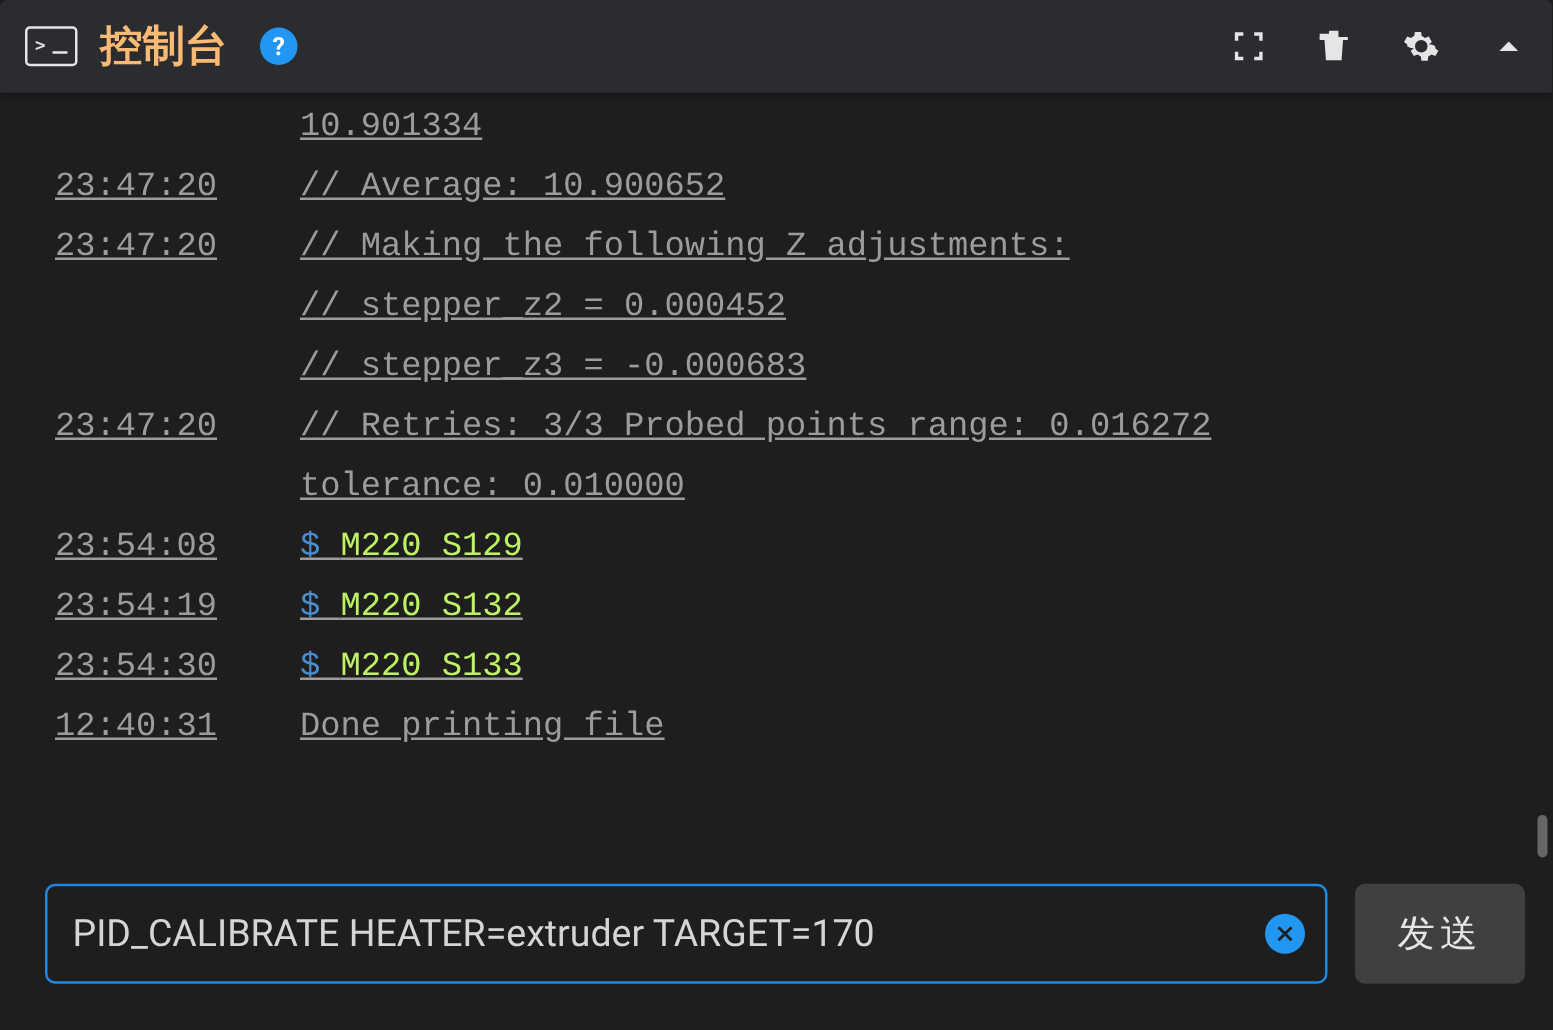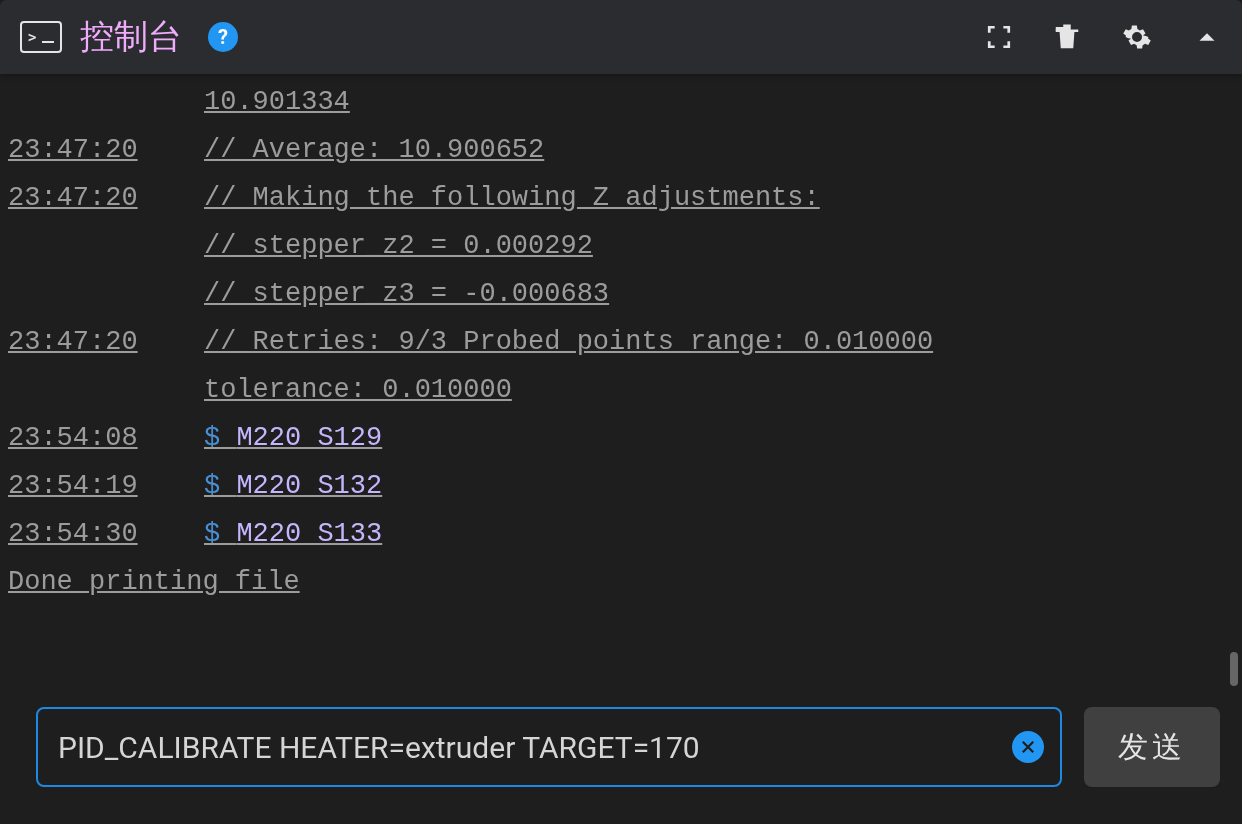--- a/index.html
+++ b/index.html
@@ -47,22 +47,22 @@
     content: '';
     position: absolute;
     bottom: 8px;
     left: 20px;
     width: 12px;
     height: 2.5px;
     background: #e5e5e5;
   }
   .title {
     font-size: 34px;
-    color: #f0abfc;
-    font-weight: 400;
+    color: #fdba74;
+    font-weight: 700;
   }
   .help-icon {
     width: 30px;
     height: 30px;
     border-radius: 50%;
     background: #2196f3;
     color: #fff;
     display: flex;
     align-items: center;
     justify-content: center;
@@ -91,24 +91,24 @@
     font-family: "SFMono-Regular", Consolas, "Liberation Mono", Menlo, monospace;
     font-size: 27px;
     line-height: 48px;
     color: #9c9c9c;
     height: 633px;
     overflow: hidden;
     position: relative;
     text-decoration: underline;
   }
   .line { display: flex; white-space: pre; }
-  .ts { width: 196px; flex-shrink: 0; color: #9c9c9c; }
+  .ts { width: 196px; flex-shrink: 0; color: #9c9c9c; margin-left: 36px; }
   .txt { color: #9c9c9c; }
   .cmd .dollar { color: #4a8ed2; }
-  .cmd .cmd-text { color: #c4b5fd; }
+  .cmd .cmd-text { color: #bef264; }
   .scrollbar-thumb {
     position: absolute;
     right: 4px;
     top: 578px;
     width: 8px;
     height: 34px;
     background: #666;
     border-radius: 4px;
   }
   .input-row {
@@ -192,28 +192,28 @@
         </svg>
     </div>
   </div>
 </div>
 
 <div class="console" id="console-output">
   <div class="line"><span class="ts"></span><span class="txt">10.901334</span></div>
     <div class="line"><span class="ts">23:47:20</span><span class="txt">// Average: 10.900652</span></div>
     <div class="line"><span class="ts">23:47:20</span><span class="txt">// Making the following Z adjustments:</span></div>
     <div class="line"><span class="ts"></span></div>
-    <div class="line"><span class="ts"></span><span class="txt">// stepper_z2 = 0.000292</span></div>
+    <div class="line"><span class="ts"></span><span class="txt">// stepper_z2 = 0.000452</span></div>
     <div class="line"><span class="ts"></span><span class="txt">// stepper_z3 = -0.000683</span></div>
-    <div class="line"><span class="ts">23:47:20</span><span class="txt">// Retries: 9/3 Probed points range: 0.010000</span></div>
+    <div class="line"><span class="ts">23:47:20</span><span class="txt">// Retries: 3/3 Probed points range: 0.016272</span></div>
     <div class="line"><span class="ts"></span><span class="txt">tolerance: 0.010000</span></div>
     <div class="line"><span class="ts">23:54:08</span><span class="txt cmd"><span class="dollar">$ </span><span class="cmd-text">M220 S129</span></span></div>
     <div class="line"><span class="ts">23:54:19</span><span class="txt cmd"><span class="dollar">$ </span><span class="cmd-text">M220 S132</span></span></div>
     <div class="line"><span class="ts">23:54:30</span><span class="txt cmd"><span class="dollar">$ </span><span class="cmd-text">M220 S133</span></span></div>
-    <div class="line"><span class="txt">Done printing file</span></div>
+    <div class="line"><span class="ts">12:40:31</span><span class="txt">Done printing file</span></div>
     <div class="scrollbar-thumb"></div>
 </div>
 
 <div class="input-row">
   <div class="input-wrap">
     <input class="cmd-input" value="PID_CALIBRATE HEATER=extruder TARGET=170" style="">
     <div class="clear-btn">
       <svg viewBox="0 0 24 24">
           <path d="M5 5l14 14M19 5L5 19" fill="none"></path>
         </svg>

